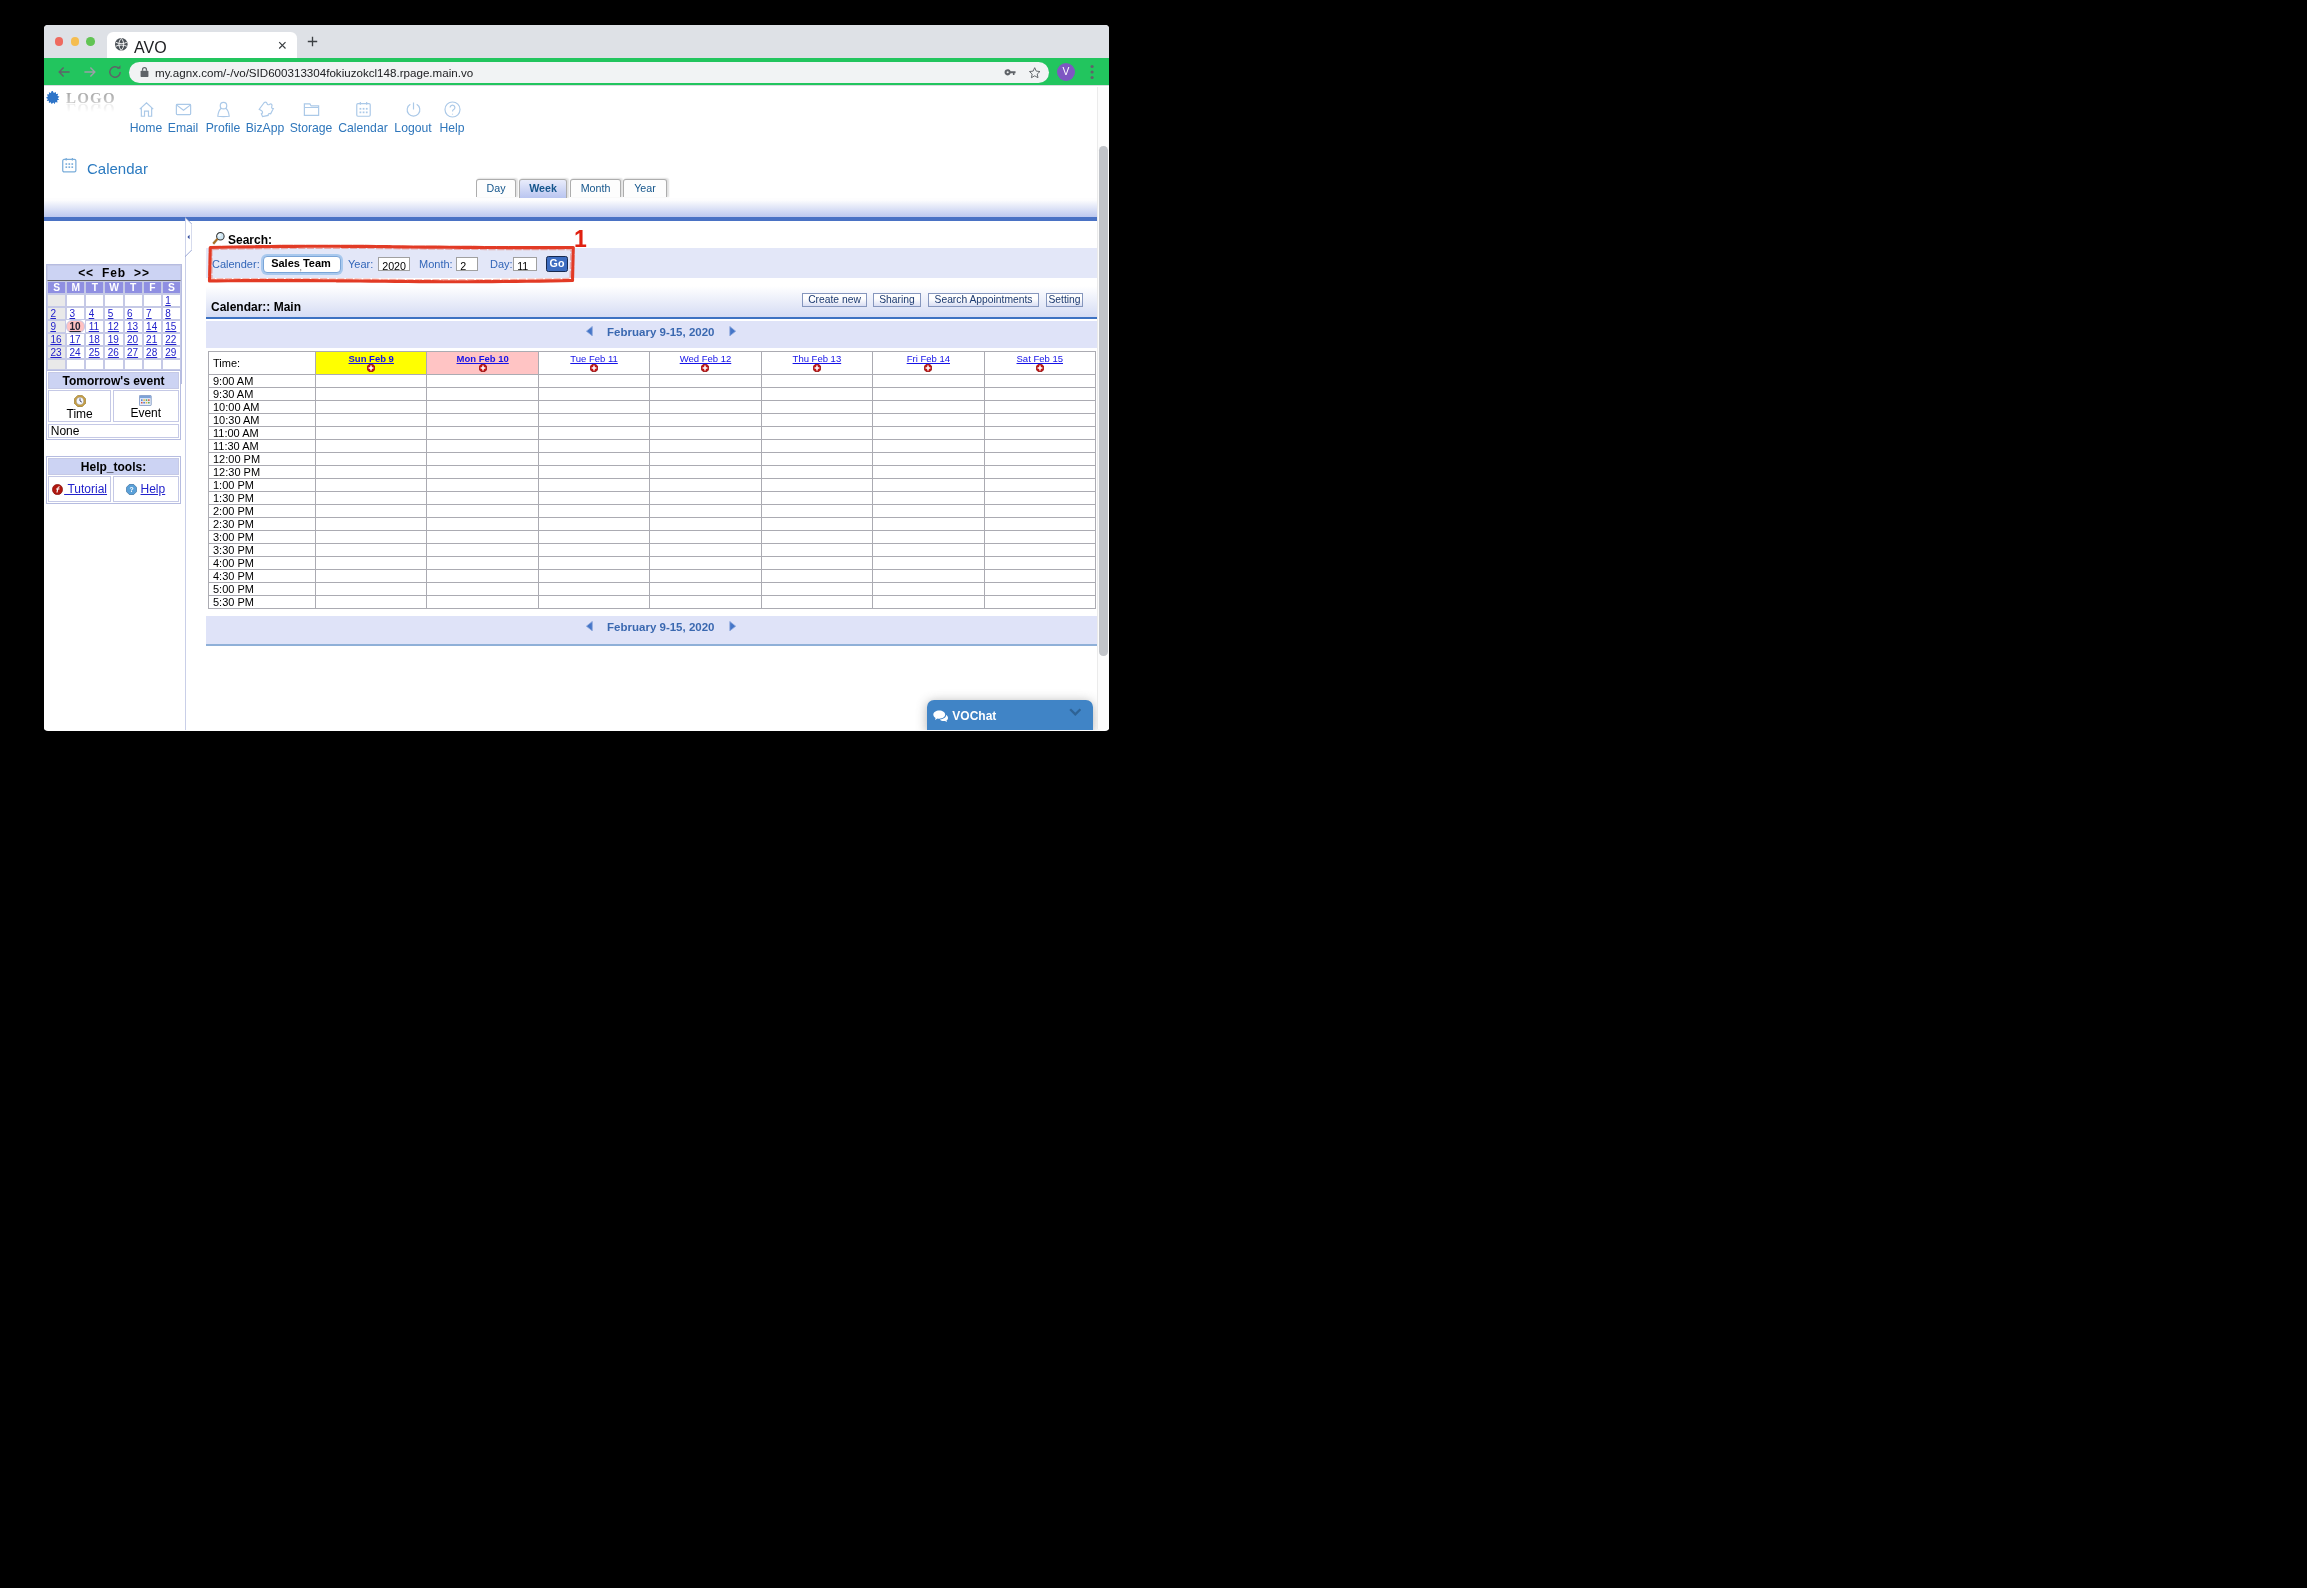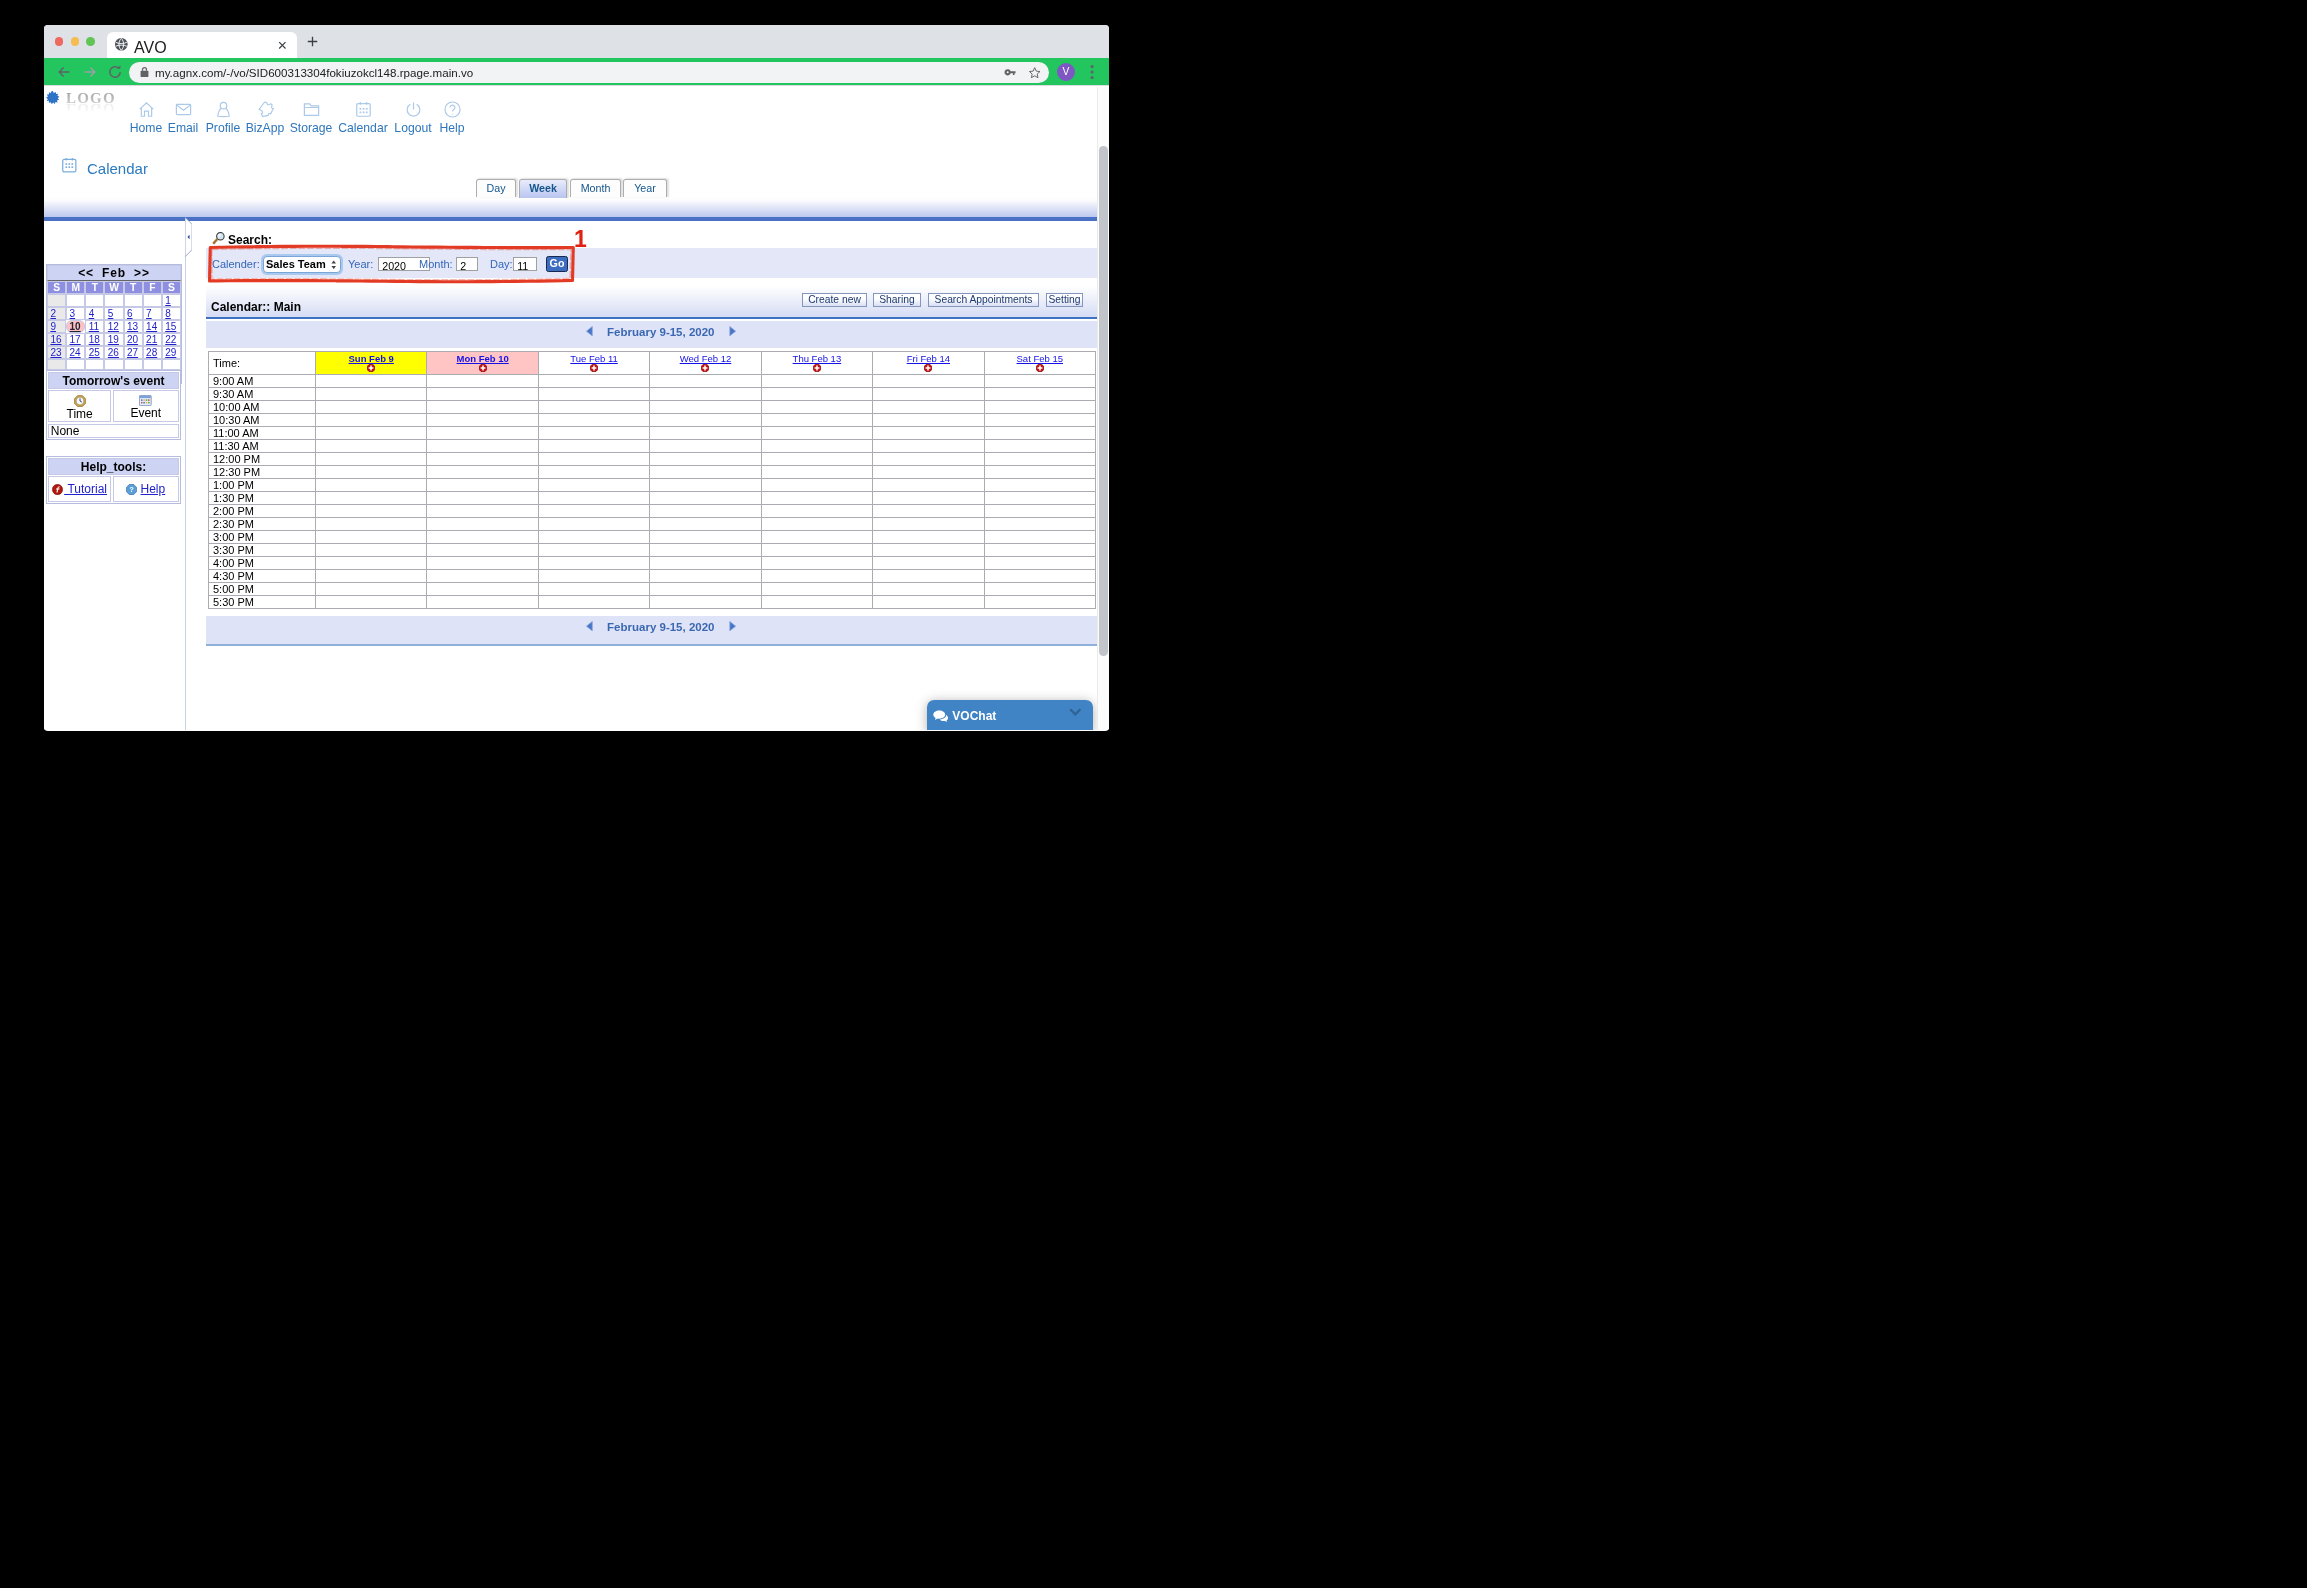--- a/index.html
+++ b/index.html
@@ -33,21 +33,21 @@
 .sboxh { background:#ccd3f3; text-align:center; font-weight:bold; font-size:12px; height:16.6px; line-height:16.6px; border:0.8px solid #c5c9e6; }
 .scellrow { display:flex; gap:1.6px; margin-top:1.6px; height:32px; }
 .scell { border:0.8px solid #c5c9e6; text-align:center; font-size:12px; padding-top:1.6px; }
 .scell svg { display:block; margin:1.6px auto 0; }
 .scell div { margin-top:0.8px; }
 .hcell { display:flex; align-items:center; justify-content:center; padding:0; }
 .hcell svg { display:inline-block; margin:0 0.8px 0 0; }
 .snone { font-size:12px; border:0.8px solid #c5c9e6; margin-top:1.6px; height:14px; line-height:13.4px; padding-left:1.6px; }
 .hlink, .tlink { color:#2222cc; text-decoration:underline; }
 .fl { top:171px !important; font-size:11px !important; }
-.sel { left:219px; top:169px; width:78px; height:16.6px; background:#fff; border:0.8px solid #7aa5d8; border-radius:4px; box-shadow:0 0 0 2px #a9c9ee; font-size:11px; font-weight:bold; display:flex; align-items:center; justify-content:space-between; padding:0 4px 0 2px; }
+.sel { left:219px; top:169px; width:78px; height:16.6px; background:#fff; border:0.8px solid #7aa5d8; border-radius:4px; box-shadow:0 0 0 2px #a9c9ee; font-size:11px; font-weight:bold; display:flex; align-items:center; justify-content:space-between; padding:0 4px 0 2px;flex-direction:column; }
 .inp { top:170px; height:14.2px; background:#fff; border:0.8px solid #a0a0a0; font-size:10.7px; padding:1.6px 0 0 3.2px; }
 .gobtn { left:502px; top:169px; width:22px; height:16px; background:#3c6cc0; border:1.2px solid #16294f; border-radius:2.4px; color:#fff; font-weight:bold; font-size:10.7px; text-align:center; line-height:13.4px; }
 .mbtn { top:206px; height:14px; background:linear-gradient(#fefefe 40%, #d9def3); border:0.8px solid #8596bd; font-size:10.3px; color:#1c3a70; text-align:center; line-height:12.2px; white-space:nowrap; }
 .wknav { left:542px; display:flex; align-items:flex-start; gap:14px; }
 .wknav span { font-size:11.5px; font-weight:bold; color:#3a68b0; white-space:nowrap; }
 .wk { position:absolute; left:164px; top:264px; width:888px; border-collapse:collapse; table-layout:fixed; }
 .wk td { border:0.8px solid #ababb2; background:#fff; font-size:11px; }
 .wk td.timec { width:107px; padding-left:4px; }
 .wk tr.hdr td { height:23px; text-align:center; vertical-align:top; }
 .wk tr.hdr td.timec { text-align:left; vertical-align:middle; }
@@ -320,21 +320,21 @@
     <div class="abs" style="left:162px; top:161px; width:903px; height:30px; background:#e3e7f8;"></div>
     <div class="abs fl" style="left:168px; top:163px; color:#3366b8; font-size:12.6px;">Calender:</div>
     <div class="abs sel">
         <span>Sales Team</span>
         <svg width="5.5" height="9.5" viewBox="0 0 7 12">
           <path d="M3.5 0.5 L6.5 4.5 H0.5 Z" fill="#444"></path>
           <path d="M3.5 11.5 L6.5 7.5 H0.5 Z" fill="#444"></path>
         </svg>
       </div>
     <div class="abs fl" style="left:304px; top:163px; color:#3366b8; font-size:12.6px;">Year:</div>
-    <div class="abs inp" style="left:334px; width:52px;">2020</div>
+    <div class="abs inp" style="left:334px; width:32px;">2020</div>
     <div class="abs fl" style="left:375px; top:163px; color:#3366b8; font-size:12.6px;">Month:</div>
     <div class="abs inp" style="left:412px; width:22px;">2</div>
     <div class="abs fl" style="left:446px; top:163px; color:#3366b8; font-size:12.6px;">Day:</div>
     <div class="abs inp" style="left:469px; width:24px;">11</div>
     <div class="abs gobtn">Go</div>
     <svg class="abs" style="left:159px; top:155px;" width="376" height="44" viewBox="0 0 476 56">
         <path d="M8 7 Q120 4.5 240 6 T470 7 L469 49 Q350 51.5 230 50 T7 49.5 Z" fill="none" stroke="#e23a25" stroke-width="4" stroke-linejoin="round" stroke-linecap="round" stroke-dasharray="14 1.2" opacity="1"></path>
         <path d="M10 9.5 Q130 7 250 8.5 T467 9.5 L466 46.5 Q340 49 220 47.5 T10 47 Z" fill="none" stroke="#ea503a" stroke-width="1.8" stroke-linejoin="round" stroke-dasharray="9 2" opacity="0.4"></path>
       </svg>
     <div class="abs" style="left:530px; top:139px; font-size:23px; font-weight:bold; color:#e02010;">1</div>

